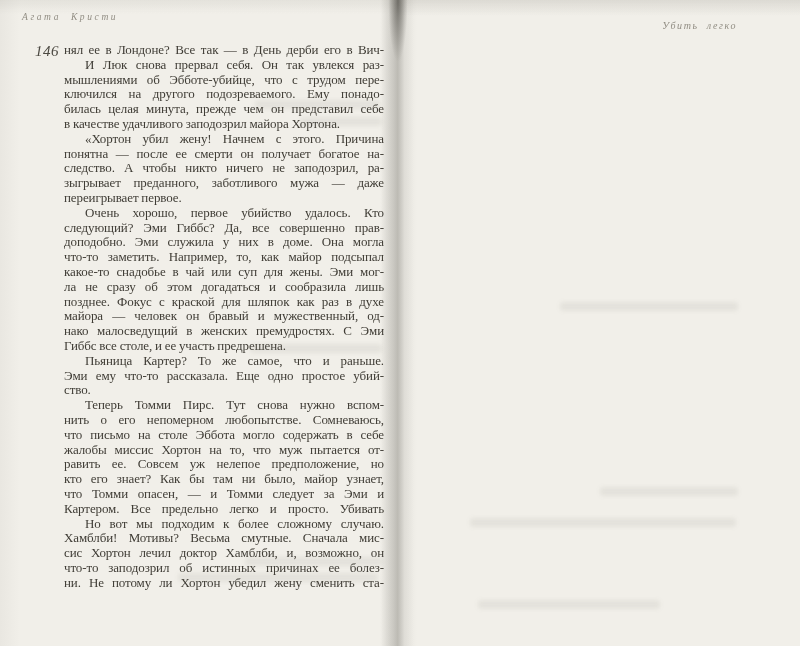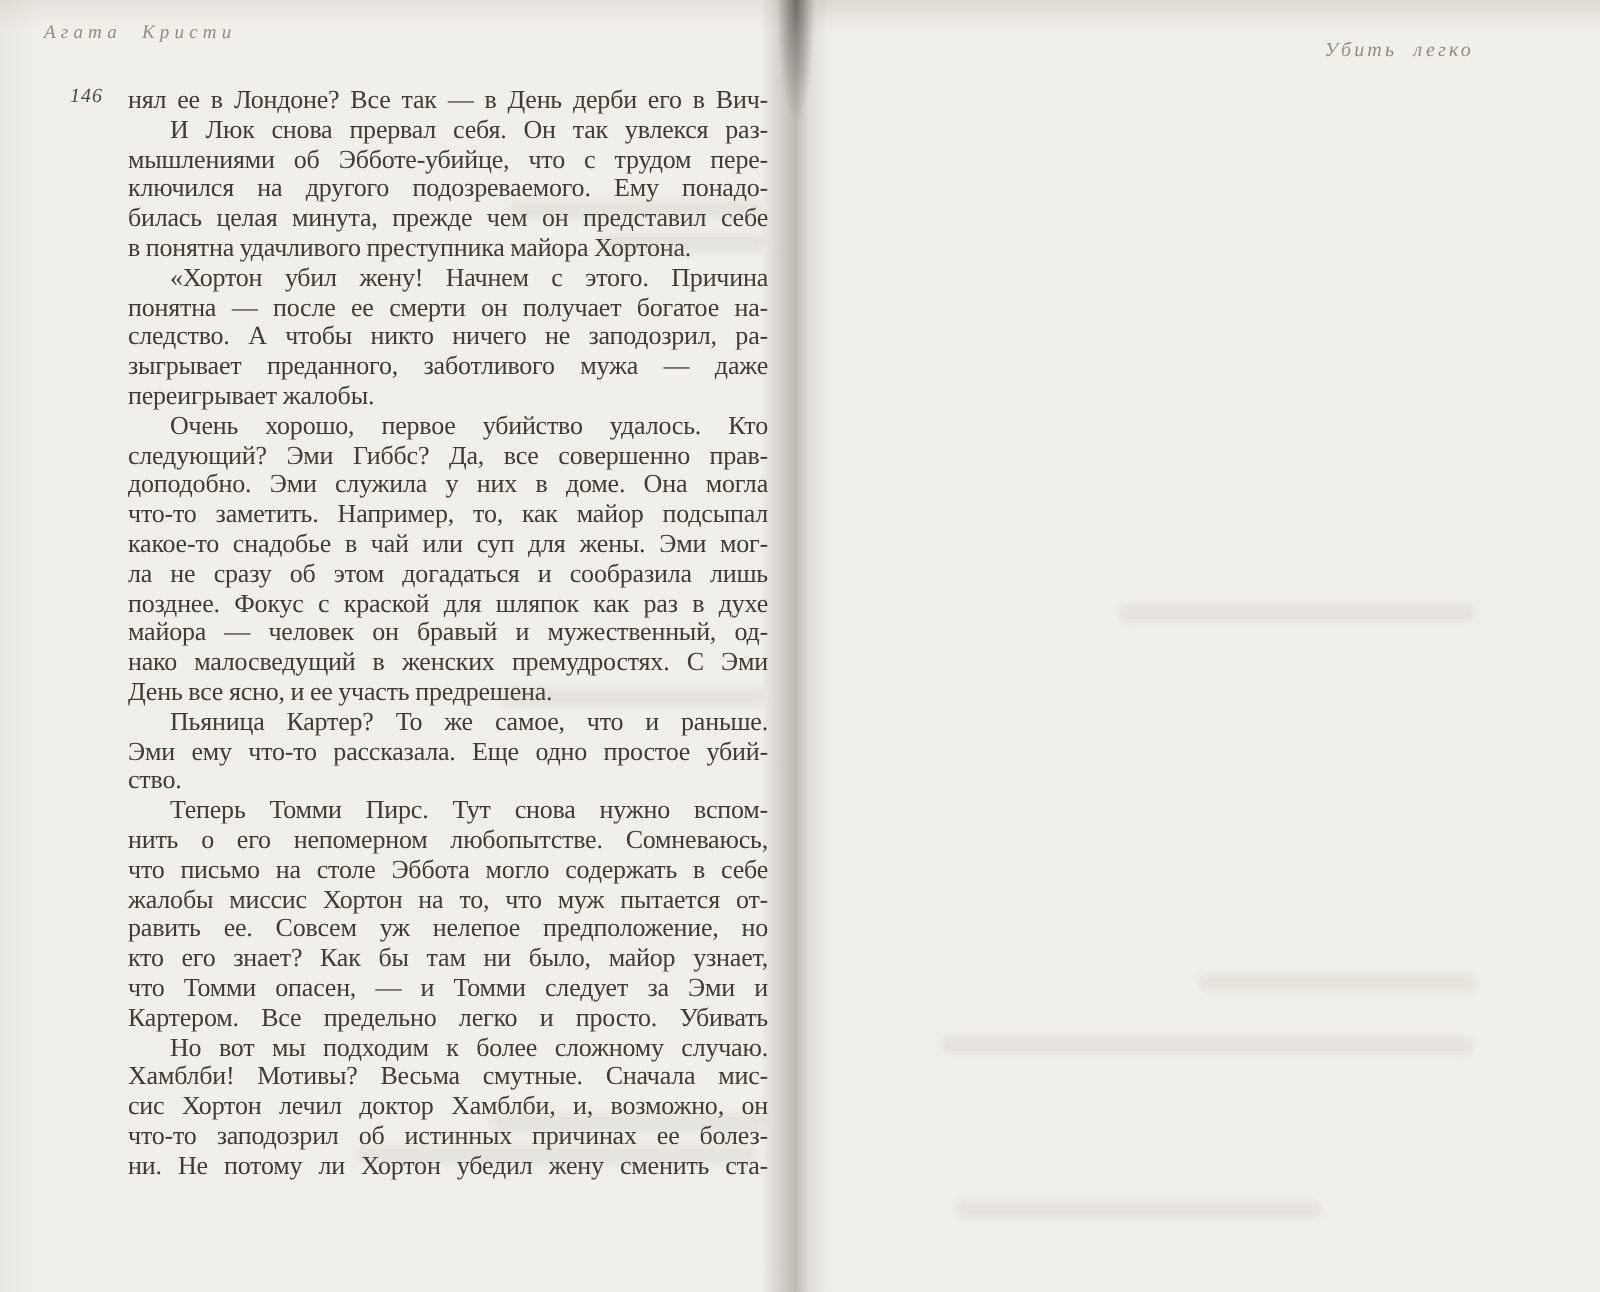--- a/index.html
+++ b/index.html
@@ -35,21 +35,21 @@
     content: ""; position: absolute; left: 8px; top: -14px; width: 20px; height: 78px;
     background: radial-gradient(ellipse at 50% 20%, rgba(60,58,52,0.55), rgba(60,58,52,0) 68%);
   }
   .runhead {
     position: absolute; font-style: italic; color: var(--header-ink);
     white-space: nowrap;
   }
   .runhead-left { left: 22px; top: 12px; font-size: 9.5px; letter-spacing: 2.6px; word-spacing: 5px; }
   .runhead-right { right: 63px; top: 20px; font-size: 10px; letter-spacing: 1.6px; word-spacing: 4px; }
   .pagenum {
-    position: absolute; font-style: italic; font-size: 10px; color: #4c4942; letter-spacing: 0.5px;
+    position: absolute; font-style: italic; font-size: 15px; color: #4c4942; letter-spacing: 0.5px;
   }
   .pagenum-left { left: 35px; top: 43px; }
   .textcol {
     position: absolute; color: var(--ink);
     font-size: 13px; line-height: 14.8px;
     letter-spacing: -0.1px; word-spacing: -0.3px;
   }
   .textcol-left  { left: 64px;  top: 43px; width: 320px; }
   .line { text-align: justify; text-align-last: left; }
   .line.just { text-align-last: justify; }
@@ -66,36 +66,36 @@
 
   <div class="page page-left">
     <div class="runhead runhead-left">Агата Кристи</div>
     <div class="pagenum pagenum-left">146</div>
     <div class="textcol textcol-left">
         <div class="line just">нял ее в Лондоне? Все так — в День дерби его в Вич-</div>
         <div class="line ind just">И Люк снова прервал себя. Он так увлекся раз-</div>
         <div class="line just">мышлениями об Эбботе-убийце, что с трудом пере-</div>
         <div class="line just">ключился на другого подозреваемого. Ему понадо-</div>
         <div class="line just">билась целая минута, прежде чем он представил себе</div>
-        <div class="line">в понятна удачливого преступника майора Хортона.</div>
+        <div class="line">в качестве удачливого заподозрил майора Хортона.</div>
         <div class="line ind just">«Хортон убил жену! Начнем с этого. Причина</div>
         <div class="line just">понятна — после ее смерти он получает богатое на-</div>
         <div class="line just">следство. А чтобы никто ничего не заподозрил, ра-</div>
         <div class="line just">зыгрывает преданного, заботливого мужа — даже</div>
-        <div class="line">переигрывает жалобы.</div>
+        <div class="line">переигрывает первое.</div>
         <div class="line ind just">Очень хорошо, первое убийство удалось. Кто</div>
         <div class="line just">следующий? Эми Гиббс? Да, все совершенно прав-</div>
         <div class="line just">доподобно. Эми служила у них в доме. Она могла</div>
         <div class="line just">что-то заметить. Например, то, как майор подсыпал</div>
         <div class="line just">какое-то снадобье в чай или суп для жены. Эми мог-</div>
         <div class="line just">ла не сразу об этом догадаться и сообразила лишь</div>
         <div class="line just">позднее. Фокус с краской для шляпок как раз в духе</div>
         <div class="line just">майора — человек он бравый и мужественный, од-</div>
         <div class="line just">нако малосведущий в женских премудростях. С Эми</div>
-        <div class="line">День все ясно, и ее участь предрешена.</div>
+        <div class="line">Гиббс все столе, и ее участь предрешена.</div>
         <div class="line ind just">Пьяница Картер? То же самое, что и раньше.</div>
         <div class="line just">Эми ему что-то рассказала. Еще одно простое убий-</div>
         <div class="line">ство.</div>
         <div class="line ind just">Теперь Томми Пирс. Тут снова нужно вспом-</div>
         <div class="line just">нить о его непомерном любопытстве. Сомневаюсь,</div>
         <div class="line just">что письмо на столе Эббота могло содержать в себе</div>
         <div class="line just">жалобы миссис Хортон на то, что муж пытается от-</div>
         <div class="line just">равить ее. Совсем уж нелепое предположение, но</div>
         <div class="line just">кто его знает? Как бы там ни было, майор узнает,</div>
         <div class="line just">что Томми опасен, — и Томми следует за Эми и</div>

